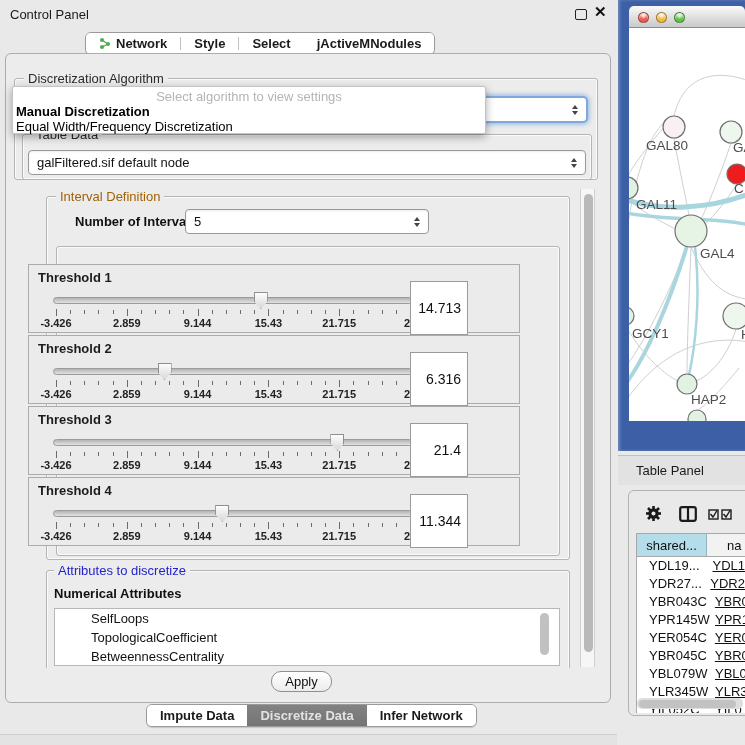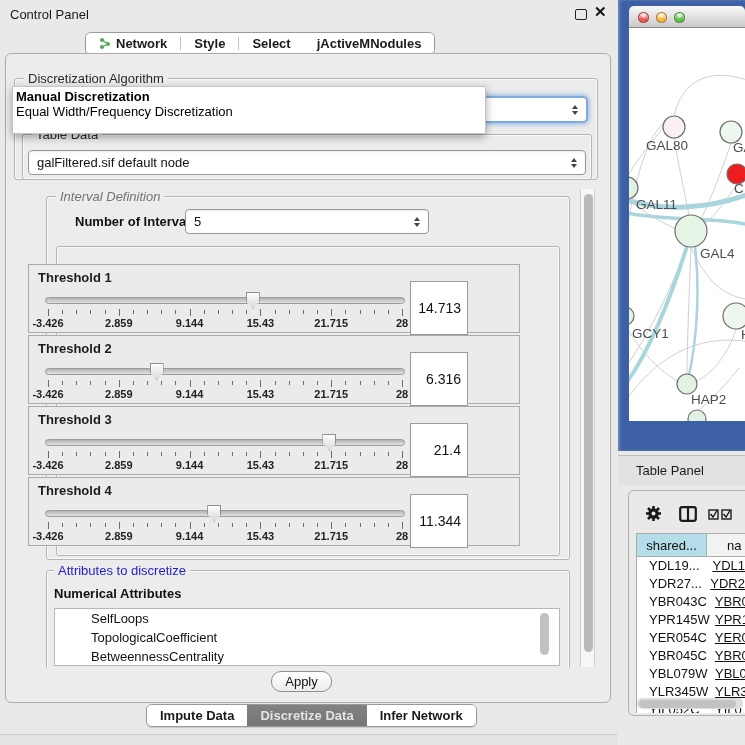--- a/index.html
+++ b/index.html
@@ -25,21 +25,21 @@
   .seg.sel { background:linear-gradient(#828282,#757575); color:#e3e3e3; }
   .seg-sep { width:1px; background:#c2c2c2; margin:4px 0; }
 
   .main-panel { left:5px; top:53px; width:606px; height:650px;
     background:#ececec; border:1px solid #acacac; border-radius:6px; }
 
   .groupbox { position:absolute; border:1px solid #b4b4b4; border-radius:3px;
     box-shadow:inset 0 0 0 1px #fafafa; }
   .group-title { position:absolute; background:#ececec; padding:0 4px; font-size:13px; line-height:13px; }
   .t-black { color:#2b2b2b; }
-  .t-green { color:#737373;font-style:italic; }
+  .t-green { color:#a16207; }
   .t-blue  { color:#2323cc; }
 
   .combo { position:absolute; background:#fff; border:1px solid #999;
     border-radius:4px; display:flex; align-items:center; padding-left:8px;
     font-size:13px; color:#111; box-shadow:inset 0 1px 2px rgba(0,0,0,.08); }
   .stepper { position:absolute; right:8px; top:50%; transform:translateY(-50%);
     display:flex; flex-direction:column; gap:2px; }
   .stepper i { width:0; height:0; border-left:3.5px solid transparent; border-right:3.5px solid transparent; }
   .stepper .up { border-bottom:4px solid #444; }
   .stepper .dn { border-top:4px solid #444; }
@@ -58,21 +58,21 @@
   .viewport { left:12px; top:188px; width:568px; height:480px; overflow:hidden; }
   .vscroll { left:580px; top:189px; width:15px; height:478px; background:#f6f6f6;
     border-left:1px solid #d0d0d0; border-right:1px solid #d0d0d0; }
   .vscroll .thumb { position:absolute; left:2.5px; top:5px; width:9px; height:458px;
     background:#b9b9b9; border-radius:5px; }
 
   
   .thr-panel { position:absolute; left:16px; width:492px; height:69px;
     background:#ebebeb; border:1px solid #ababab; }
   .thr-label { position:absolute; left:9px; top:5px; font-weight:bold; font-size:13px; color:#1c1c1c; }
-  .slider { position:absolute; left:16px; top:30px; width:360px; height:30px; }
+  .slider { position:absolute; left:24px; top:30px; width:360px; height:30px; }
   .track { position:absolute; left:0; right:0; top:2px; height:7px; border-radius:4px;
     background:linear-gradient(#b3b3b3,#e2e2e2); border:1px solid #9b9b9b; }
   .thumb-pent { position:absolute; top:-3px; width:14px; height:17px;
     background:linear-gradient(#fdfdfd,#d8d8d8); border:1px solid #8f8f8f;
     clip-path:polygon(0 0,100% 0,100% 55%,50% 100%,0 55%);
     transform:translateX(-50%); }
   .ticks { position:absolute; left:3px; right:3px; top:13px; height:8px; }
   .ticks i { position:absolute; width:1px; background:#6b6b6b; }
   .ticks i.minor { height:4px; top:2px; }
   .ticks i.major { height:7px; top:1px; }
@@ -177,20 +177,21 @@
 <div class="abs group-title t-black" style="left:32px; top:128px;">Table Data</div>
 <div class="abs combo" style="left:28px; top:150px; width:558px; height:25px;">
   <span>galFiltered.sif default node</span>
   <span class="stepper">
       <i class="up"></i>
       <i class="dn"></i>
     </span>
 </div>
 
 <div class="abs popup">
+  <div class="prompt">Select algorithm to view settings</div>
   <div class="opt sel">Manual Discretization</div>
   <div class="opt">Equal Width/Frequency Discretization</div>
 </div>
 
 <div class="abs viewport">
 
   <div class="abs groupbox" style="left:34px; top:8px; width:524px; height:364px;"></div>
   <div class="abs group-title t-green" style="left:44px; top:2px;">Interval Definition</div>
 
   <div class="abs" style="left:63px; top:26px; font-weight:bold;">Number of Intervals</div>

